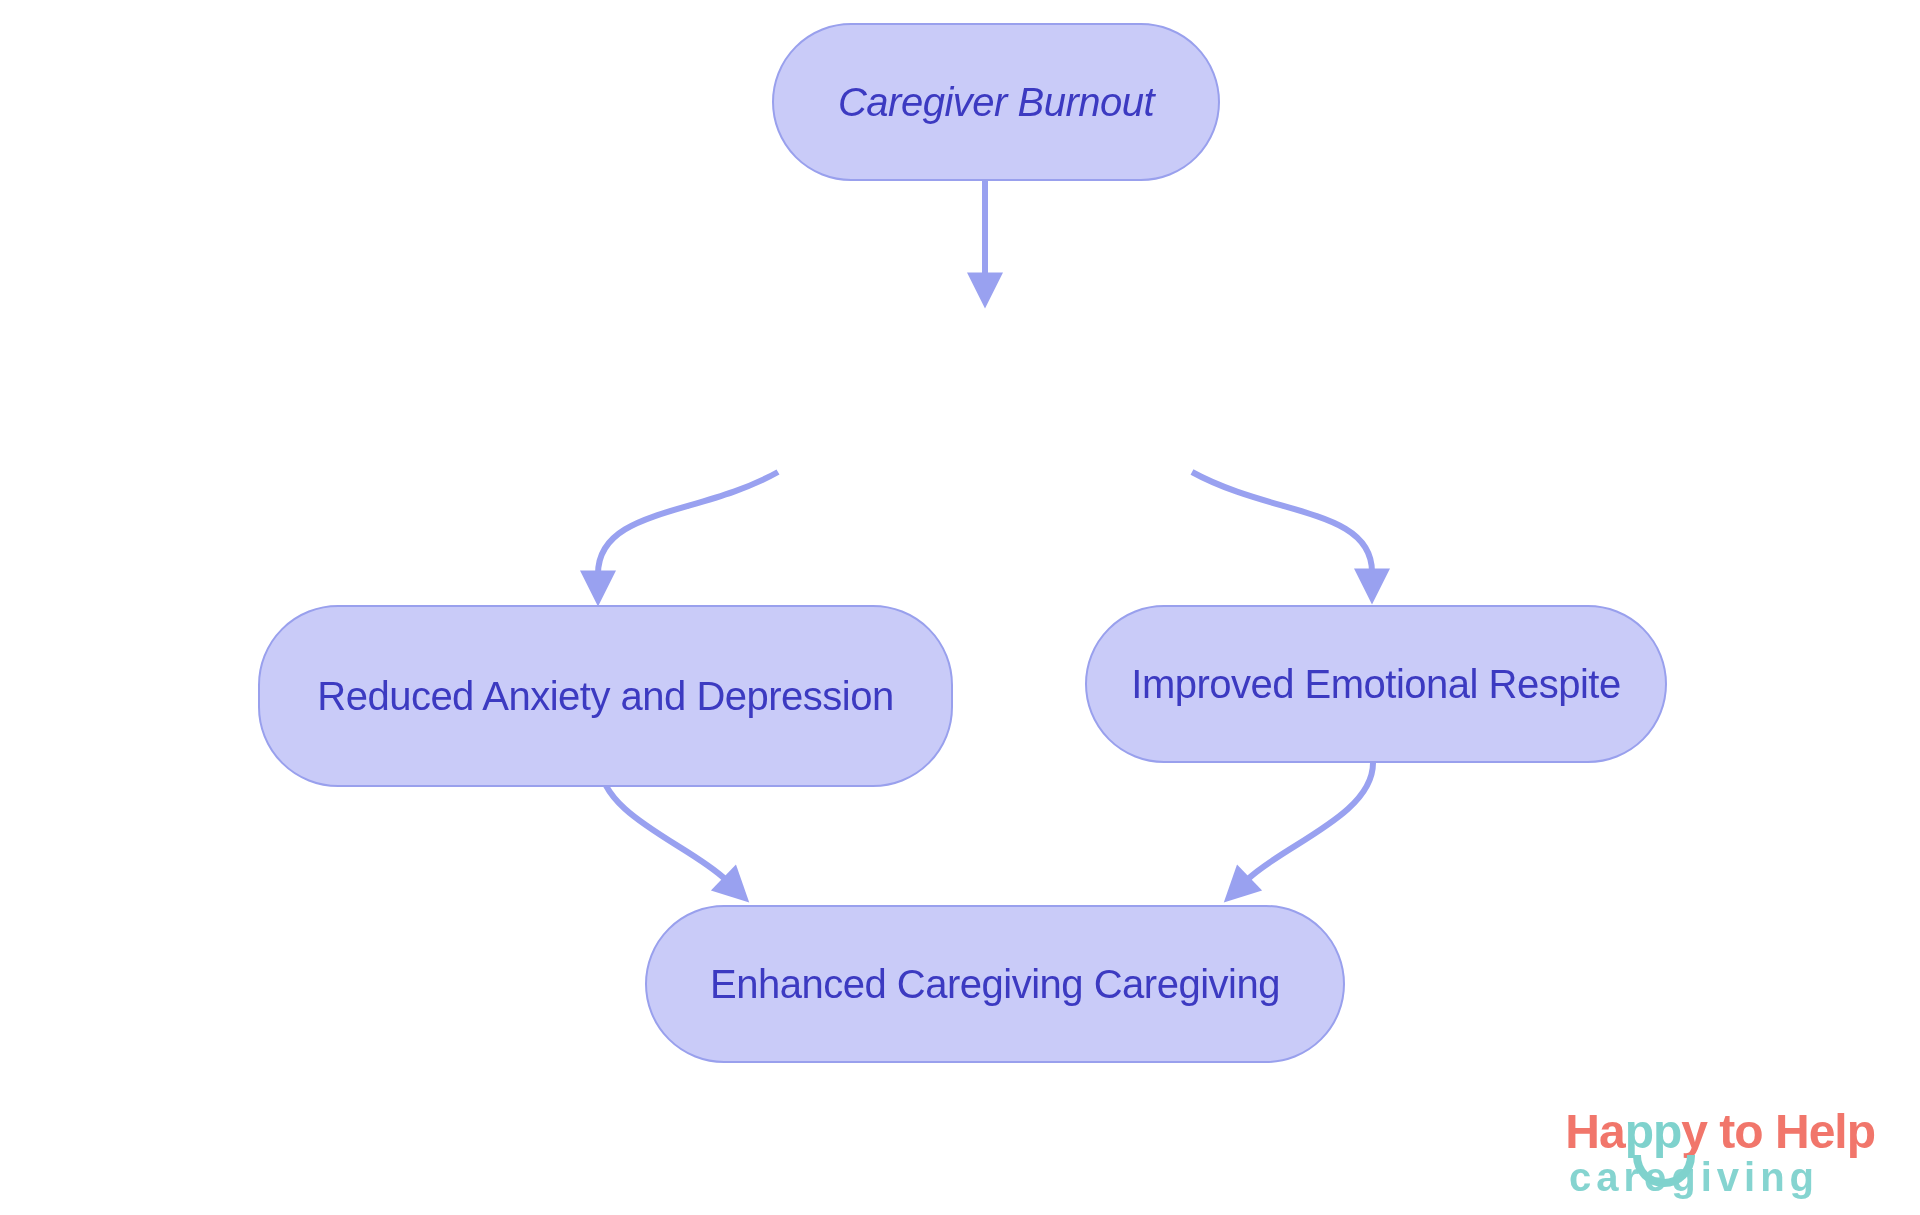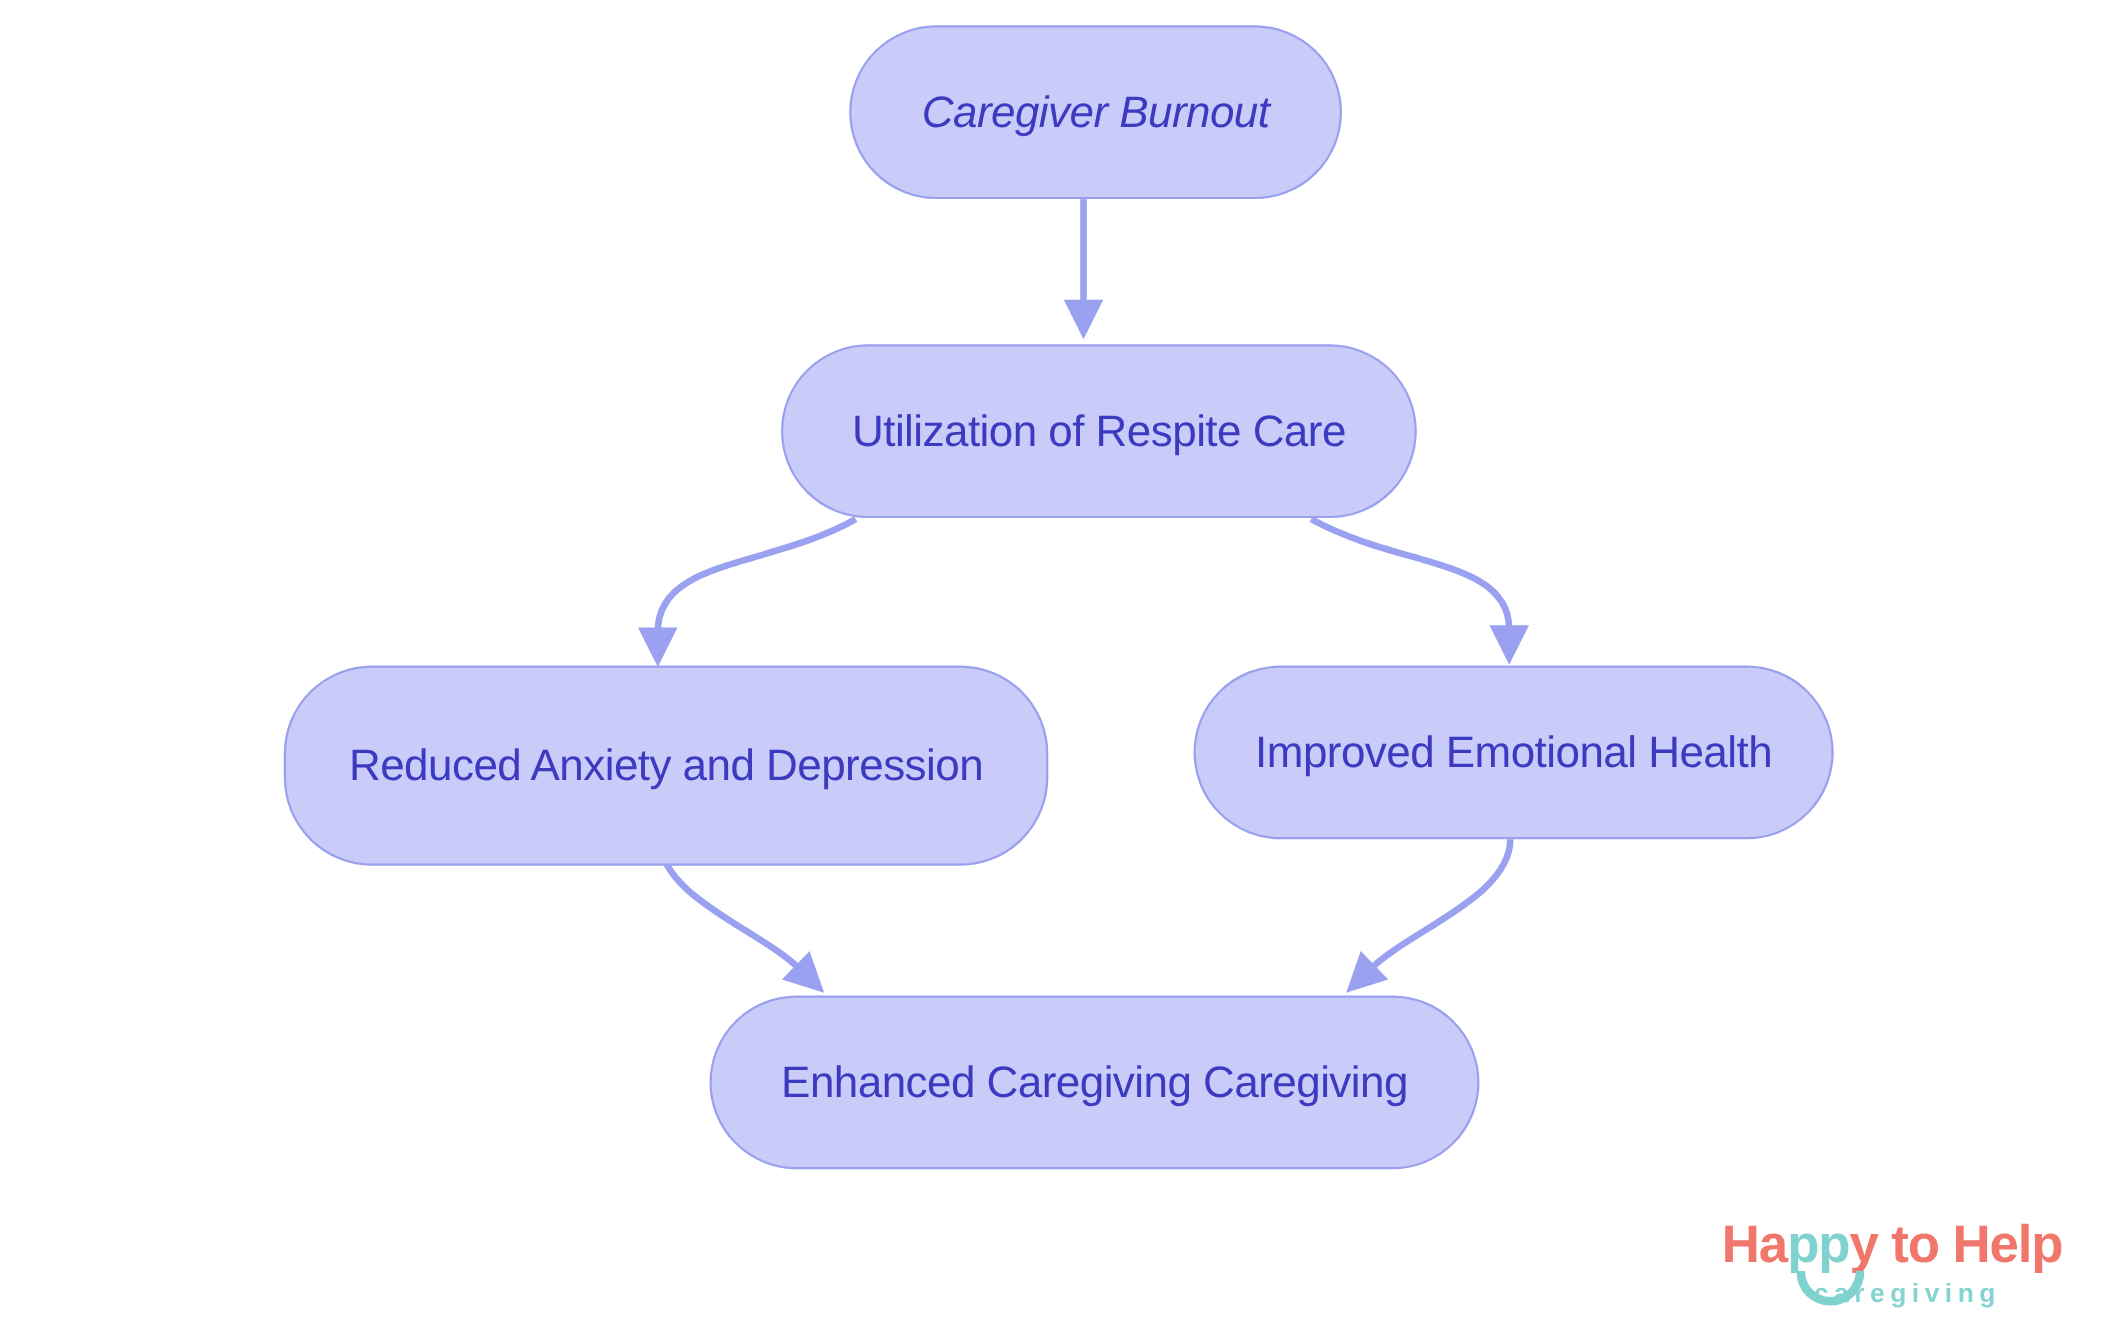--- a/index.html
+++ b/index.html
@@ -69,21 +69,21 @@
     height: 24px;
     border: 8px solid #7fd2cd;
     border-top: none;
     border-radius: 0 0 46px 46px;
     box-sizing: content-box;
   }
   .logo-line2 {
     margin-top: -6px;
     padding-right: 56px;
     text-align: right;
-    font-size: 24px;
+    font-size: 40px;
     font-weight: bold;
     letter-spacing: 5px;
     color: #85d4d0;
     line-height: 34px;
   }
 </style>
 </head>
 <body>
 
 <div class="canvas">
@@ -98,30 +98,27 @@
     <path d="M778,472 C700,516 598,508 598,574" fill="none" stroke="#99a1f0" stroke-width="6" marker-end="url(#arrow)"></path>
     <path d="M1192,472 C1272,516 1372,508 1372,572" fill="none" stroke="#99a1f0" stroke-width="6" marker-end="url(#arrow)"></path>
     <path d="M600,763 C600,815 690,845 726,880" fill="none" stroke="#99a1f0" stroke-width="6" marker-end="url(#arrow)"></path>
     <path d="M1373,763 C1373,815 1283,845 1247,880" fill="none" stroke="#99a1f0" stroke-width="6" marker-end="url(#arrow)"></path>
   </svg>
 
   <div class="node node-1">
     <span>Caregiver Burnout</span>
   </div>
 
-  <div class="node node-2">
-    <span>Utilization of Respite Care</span>
-  </div>
 
   <div class="node node-3">
     <span>Reduced Anxiety and Depression</span>
   </div>
 
   <div class="node node-4">
-    <span>Improved Emotional Health</span>
+    <span>Improved Emotional Respite</span>
   </div>
 
   <div class="node node-5">
     <span>Enhanced Caregiving Caregiving</span>
   </div>
 
   <div class="logo">
     <div class="logo-line1">
       <span>Ha</span><span class="pp-wrap"><span class="teal">pp</span><span class="smile"></span></span><span>y to Help</span>
     </div>

